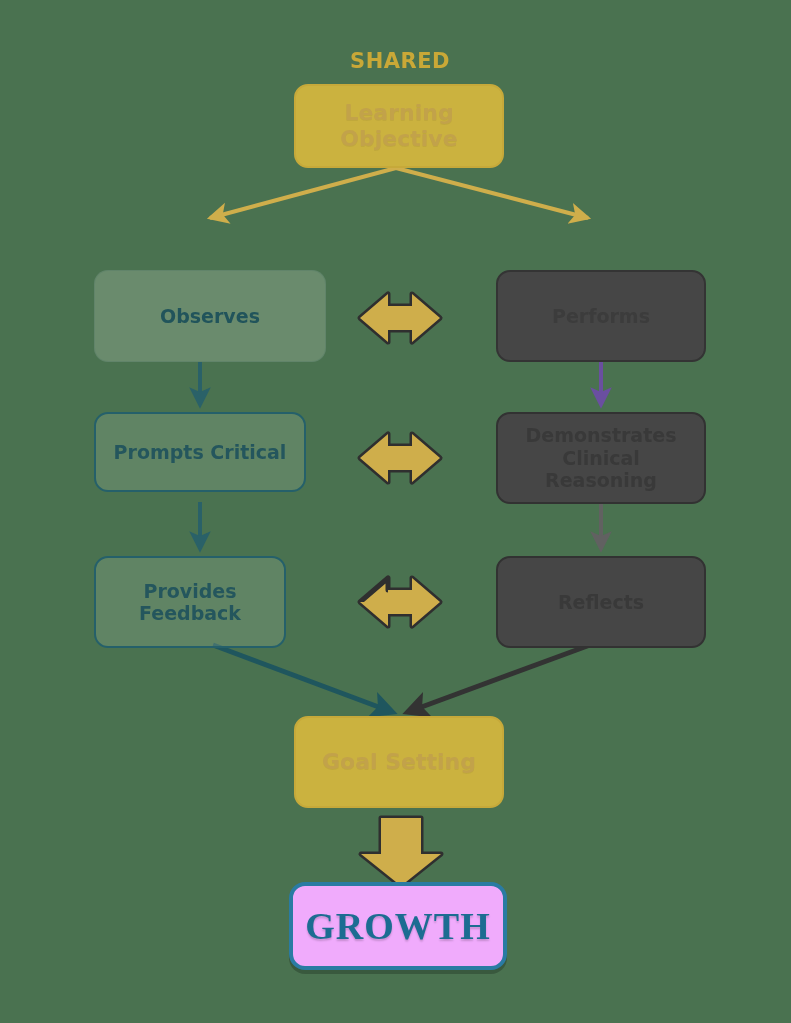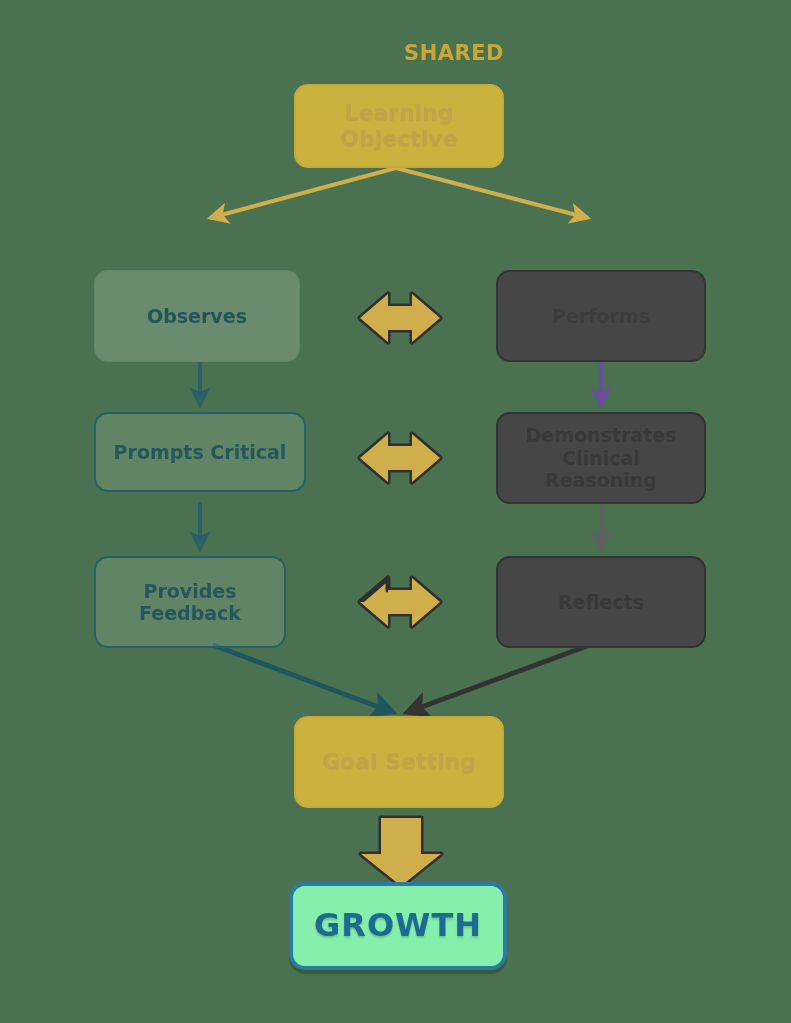--- a/index.html
+++ b/index.html
@@ -23,23 +23,24 @@
     top: 0;
     width: 791px;
     height: 1023px;
   }
   
   .col-label {
     position: absolute;
     font-weight: 700;
     font-size: 21px;
     letter-spacing: 0.5px;
-    text-align: right;
+    text-align: center;
     white-space: nowrap;
     font-family: "DejaVu Sans", sans-serif;
+    margin-top: 8px;
   }
   .col-label.shared {
     color: #c9a837;
     left: 296px;
     top: 41px;
     width: 208px;
   }
   .col-label.educator {
     color: #24555c;
     left: 96px;
@@ -96,28 +97,29 @@
     font-size: 19px;
   }
   .node.learn {
     background: #464646;
     color: #393939;
     border: 2.5px solid #323232;
     font-size: 19px;
   }
   
   .node.growth {
-    background: #86efac;
+    background: #f0abfc;
     color: #1c6c92;
     border: 4px solid #2a7ba3;
     border-radius: 16px;
-    font-size: 32px;
+    font-size: 38px;
     letter-spacing: 1px;
     box-shadow: 0 4px 0 rgba(0,0,0,0.22);
     text-shadow: 0 2px 2px rgba(0,0,0,0.18);
+    font-family: Liberation Serif, serif;
   }
 </style>
 </head>
 <body>
 
 <div id="canvas">
 
   <svg class="svg-layer" viewBox="0 0 791 1023" xmlns="http://www.w3.org/2000/svg">
     <defs>
       <marker id="mk-gold" markerWidth="6" markerHeight="6" refX="4.6" refY="3" orient="auto">
@@ -190,21 +192,21 @@
 
   <div class="col-label shared">SHARED</div>
 
   <div class="node gold" style="left:294px; top:84px; width:210px; height:84px;">
     <div>
       <span>Learning</span>
       <span>Objective</span>
     </div>
   </div>
 
-  <div class="node edu-top" style="left:94px; top:270px; width:206px; height:92px;">
+  <div class="node edu-top" style="left:94px; top:270px; width:232px; height:92px;">
     <div>
       <span>Observes</span>
     </div>
   </div>
 
   <div class="node edu" style="left:94px; top:412px; width:212px; height:80px;">
     <div>
       <span>Prompts Critical</span>
     </div>
   </div>

